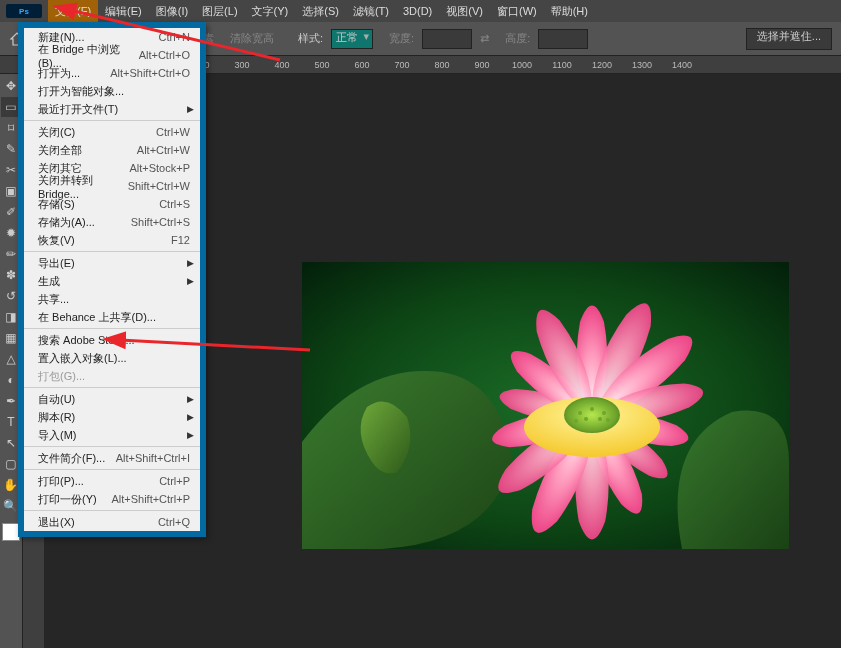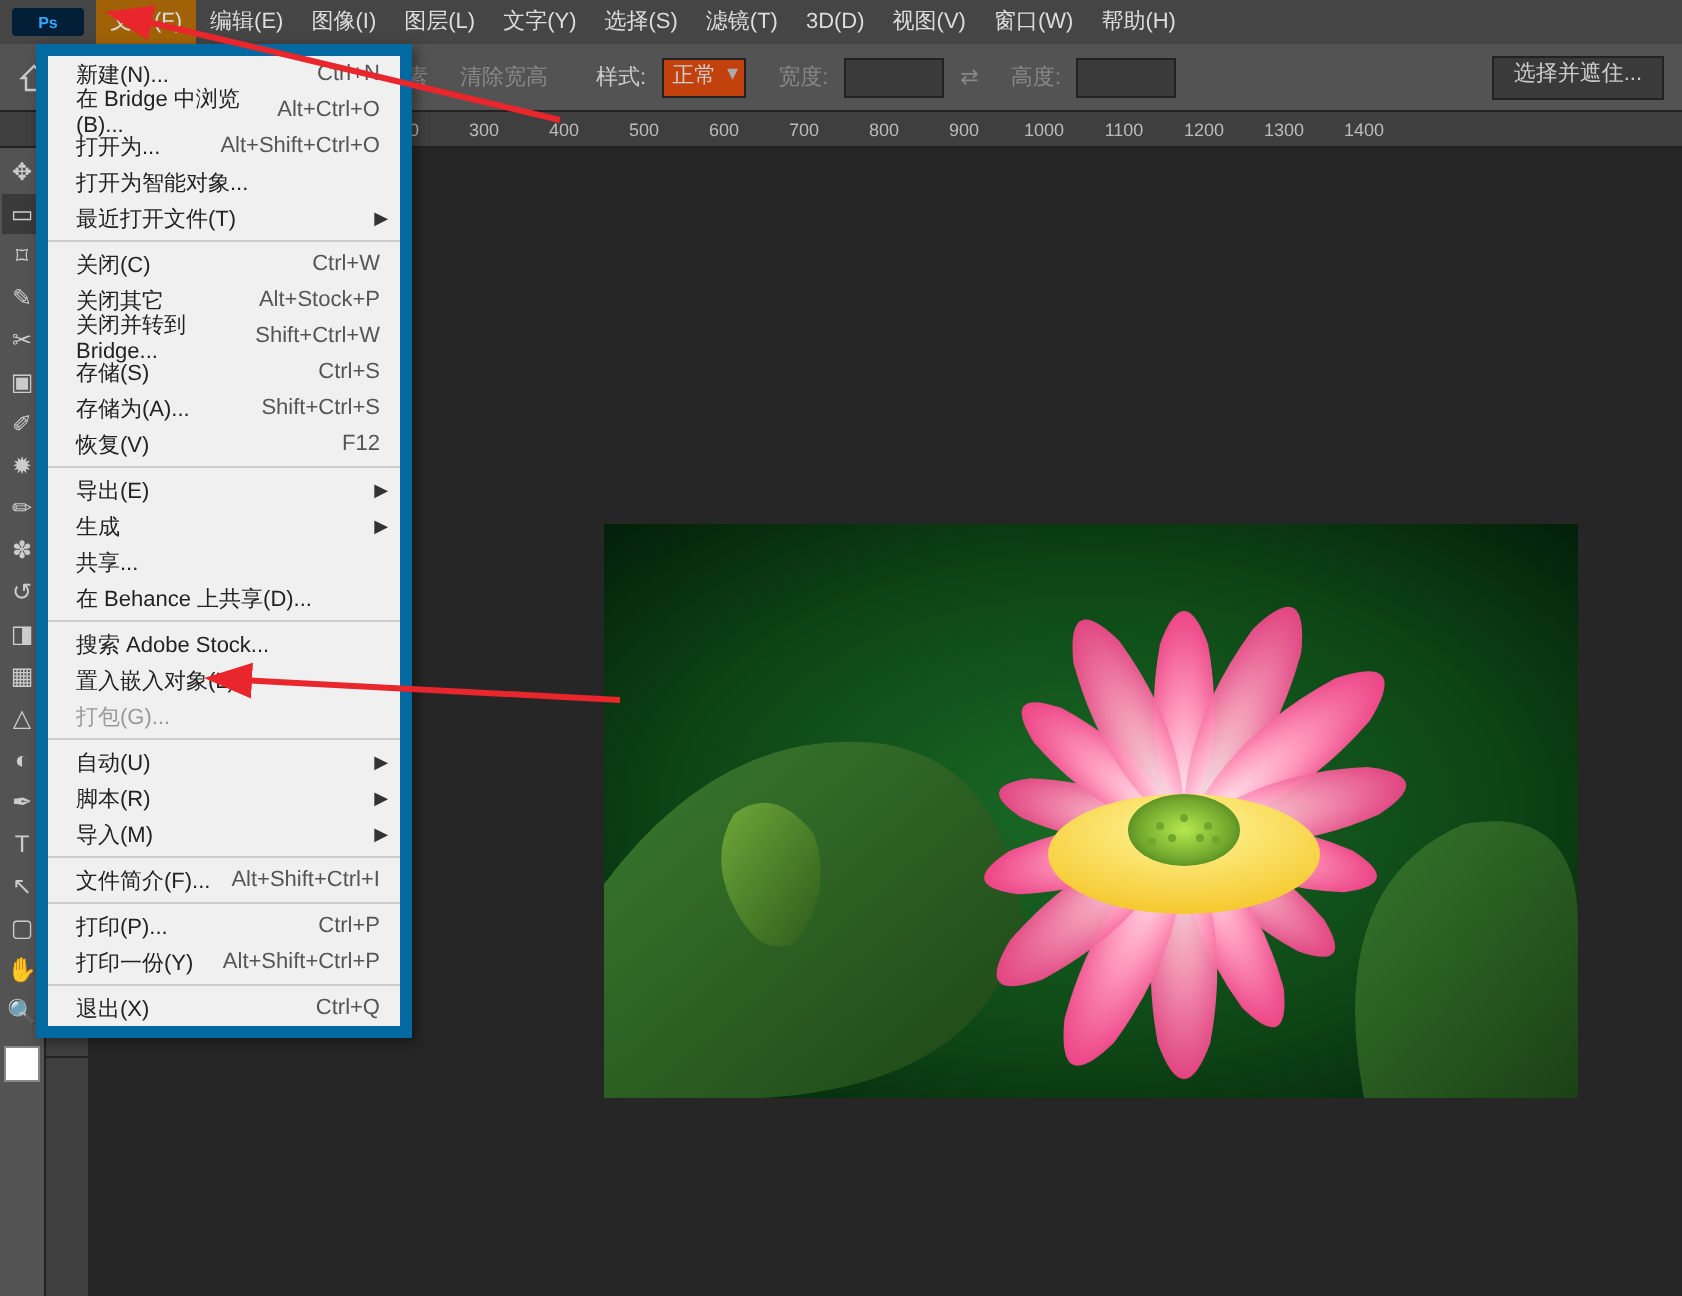--- a/index.html
+++ b/index.html
@@ -5,21 +5,21 @@
 *{margin:0;padding:0;box-sizing:border-box;font-family:"Microsoft YaHei",sans-serif}
 body{width:841px;height:648px;background:#323232;overflow:hidden;position:relative}
 .menubar{height:22px;background:#454545;display:flex;align-items:center;padding-left:6px;color:#ddd;font-size:11px}
 .menubar .ps-icon{width:36px;height:14px;background:#001e36;color:#31a8ff;font-size:8px;font-weight:bold;display:flex;align-items:center;justify-content:center;margin-right:6px;border-radius:2px}
 .menubar .mi{padding:0 7px;height:22px;line-height:22px;cursor:default}
 .menubar .mi.active{background:#a16207}
 .options-bar{height:34px;background:#535353;border-bottom:1px solid #222;display:flex;align-items:center;padding-left:8px;color:#ccc;font-size:11px;gap:8px}
 .home-icon{width:18px;height:18px;display:flex;align-items:center;justify-content:center}
 .opt-label{margin-left:8px}
 .opt-field{background:#3a3a3a;border:1px solid #222;width:50px;height:20px;color:#ccc;font-size:11px;padding:0 4px}
-.opt-select{background:#c2410c;border:1px solid #222;height:20px;color:#ccc;font-size:11px;padding:0 14px 0 4px;position:relative}
+.opt-select{background:#0f766e;border:1px solid #222;height:20px;color:#ccc;font-size:11px;padding:0 14px 0 4px;position:relative}
 .opt-select::after{content:"▾";position:absolute;right:3px;color:#aaa}
 .opt-btn{color:#888;padding:0 8px}
 .opt-btn2{background:#3a3a3a;border:1px solid #222;height:22px;color:#ccc;font-size:11px;padding:0 10px;margin-left:auto;margin-right:9px}
 .ruler-h{height:18px;background:#3f3f3f;border-bottom:1px solid #222;display:flex;align-items:center;color:#bbb;font-size:9px;overflow:hidden;padding-left:22px}
 .ruler-h span{width:40px;text-align:center;flex-shrink:0}
 .workarea{position:absolute;top:74px;left:0;right:0;bottom:0;display:flex}
 .toolbar{width:22px;background:#535353;display:flex;flex-direction:column;align-items:center;padding-top:2px;gap:1px}
 .tool{width:20px;height:20px;display:flex;align-items:center;justify-content:center;color:#ccc;font-size:12px;cursor:default}
 .tool.sel{background:#3a3a3a}
 .left-panel{width:22px;background:#3f3f3f;border-left:1px solid #222;position:relative}
@@ -215,20 +215,24 @@
     <div class="row">
       <span>最近打开文件(T)</span>
       <span class="arrow">▶</span>
     </div>
     <hr>
     <div class="row">
       <span>关闭(C)</span>
       <span class="sc">Ctrl+W</span>
     </div>
     <div class="row">
+      <span>关闭全部</span>
+      <span class="sc">Alt+Ctrl+W</span>
+    </div>
+    <div class="row">
       <span>关闭其它</span>
       <span class="sc">Alt+Stock+P</span>
     </div>
     <div class="row">
       <span>关闭并转到 Bridge...</span>
       <span class="sc">Shift+Ctrl+W</span>
     </div>
     <div class="row">
       <span>存储(S)</span>
       <span class="sc">Ctrl+S</span>

